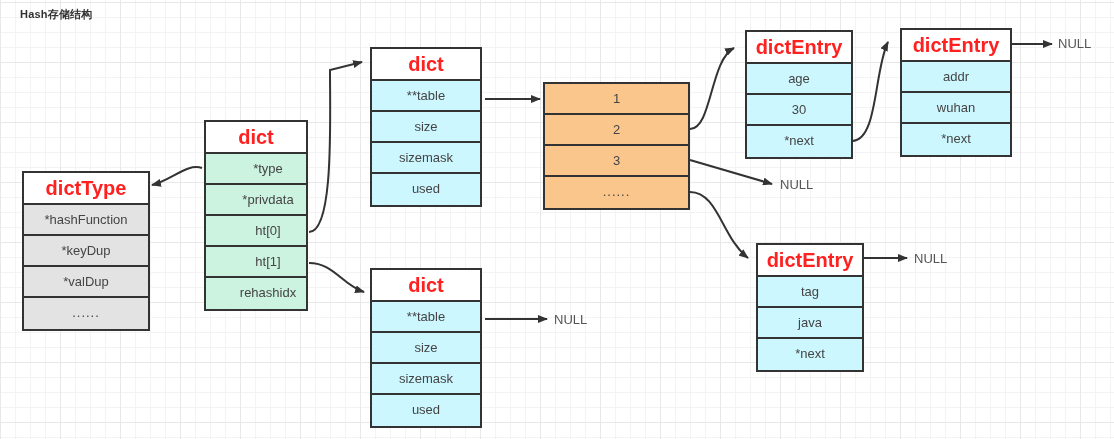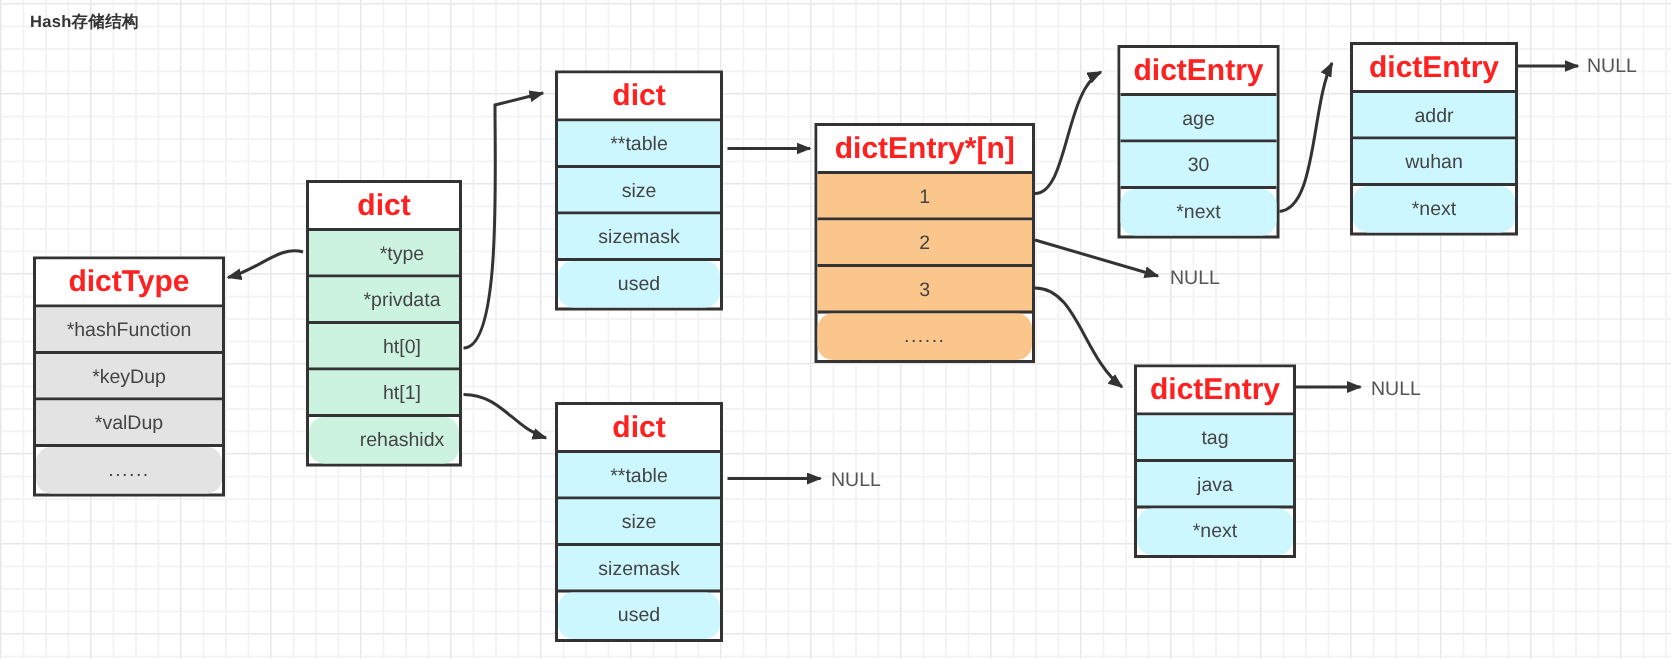--- a/index.html
+++ b/index.html
@@ -68,21 +68,20 @@
     text-align: center;
     font-size: 13px;
     color: #444444;
     box-sizing: border-box;
     border-bottom: 2px solid #333333;
     white-space: nowrap;
     overflow: hidden;
   }
   .box .cell:last-child {
     border-bottom: none;
-    border-radius: 10px;
   }
   .cyan .cell { background: #ccf7ff; }
   .green .cell { background: #ccf2e0; padding-left: 24px; }
   .orange .cell { background: #fbc68c; }
   .gray .cell { background: #e3e3e3; }
 
   .null-label {
     position: absolute;
     font-size: 13px;
     color: #555555;
@@ -154,21 +153,20 @@
 
   <div class="box cyan" style="left:358px; top:268px; width:112px;">
     <div class="hdr">dict</div>
     <div class="cell">**table</div>
     <div class="cell">size</div>
     <div class="cell">sizemask</div>
     <div class="cell">used</div>
   </div>
 
   <div class="box orange" style="left:531px; top:82px; width:147px;">
-    <div class="hdr">dictEntry*[n]</div>
     <div class="cell">1</div>
     <div class="cell">2</div>
     <div class="cell">3</div>
     <div class="cell dots">......</div>
   </div>
 
   <div class="box cyan" style="left:733px; top:30px; width:108px;">
     <div class="hdr">dictEntry</div>
     <div class="cell">age</div>
     <div class="cell">30</div>

